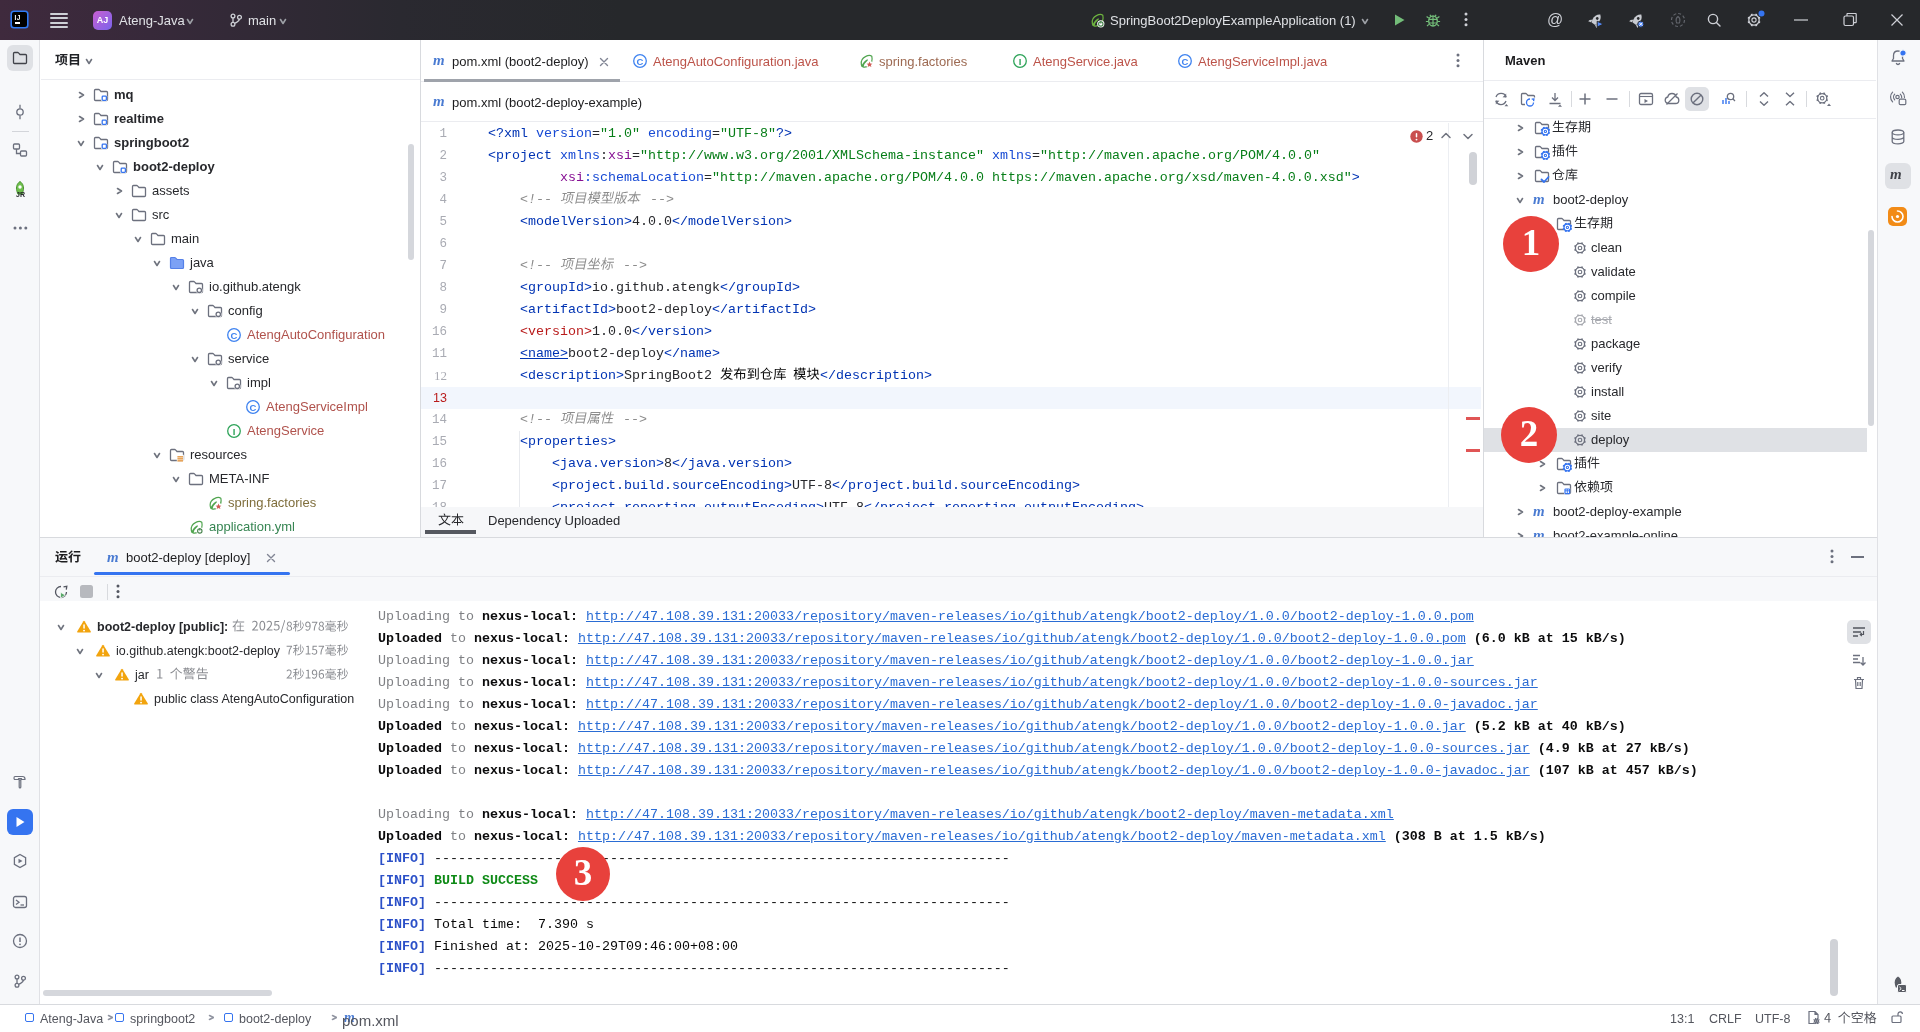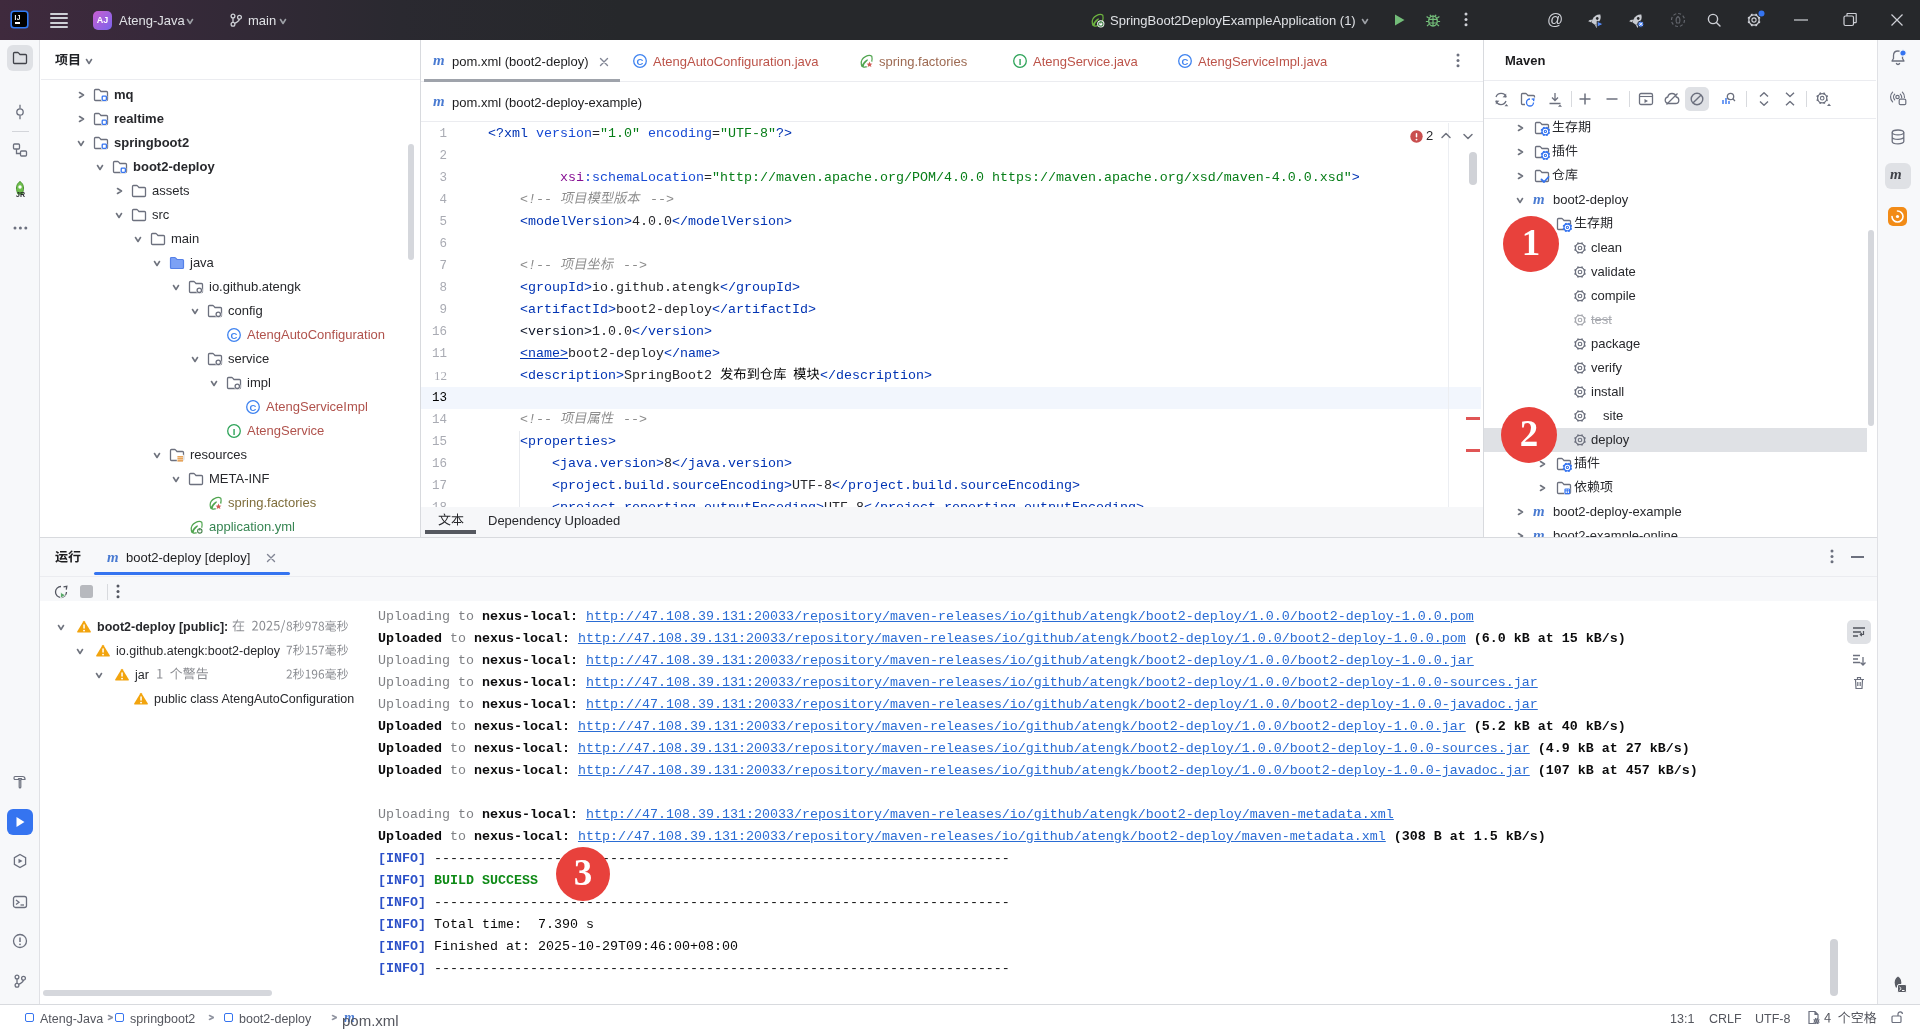--- a/index.html
+++ b/index.html
@@ -387,47 +387,48 @@
     <text x="1" y="10.66" font-family="Liberation Serif" font-style="italic" font-weight="bold" font-size="14.95" fill="#4a7bd2">m</text>
   </svg>
 <div class="a" style="left:452px;top:95px;color:#1d1d1f">pom.xml (boot2-deploy-example)</div>
 <div class="a" style="left:421px;top:387px;width:1060px;height:22px;background:#f2f6fd"></div>
 <div class="a" style="left:1448px;top:123px;width:1px;height:385px;background:#eceef2"></div>
 <div class="a" style="left:519px;top:431px;width:1px;height:77px;background:#e8eaee"></div>
 <div class="a" style="left:421px;top:123px;width:1062px;height:385px;overflow:hidden">
     <div class="lnum" style="top:0px;left:0px;color:#a9abb3;font-family:'Liberation Mono',monospace;font-size:12.5px">1</div>
     <div class="cl mono" style="top:0px;left:67px"><span style="color:#0033b3;">&lt;?xml</span><span style="color:#174ad4;"> version</span>=<span style="color:#067d17;">"1.0"</span><span style="color:#174ad4;"> encoding</span>=<span style="color:#067d17;">"UTF-8"</span><span style="color:#0033b3;">?&gt;</span></div>
     <div class="lnum" style="top:22px;left:0px;color:#a9abb3;font-family:'Liberation Mono',monospace;font-size:12.5px">2</div>
+    <div class="cl mono" style="top:22px;left:67px"><span style="color:#0033b3;">&lt;project</span><span style="color:#174ad4;"> xmlns</span>:<span style="color:#871094;">xsi</span>=<span style="color:#067d17;">"http://www.w3.org/2001/XMLSchema-instance"</span><span style="color:#174ad4;"> xmlns</span>=<span style="color:#067d17;">"http://maven.apache.org/POM/4.0.0"</span></div>
     <div class="lnum" style="top:44px;left:0px;color:#a9abb3;font-family:'Liberation Mono',monospace;font-size:12.5px">3</div>
     <div class="cl mono" style="top:44px;left:67px">         <span style="color:#871094;">xsi</span><span style="color:#174ad4;">:schemaLocation</span>=<span style="color:#067d17;">"http://maven.apache.org/POM/4.0.0 https://maven.apache.org/xsd/maven-4.0.0.xsd"</span><span style="color:#0033b3;">&gt;</span></div>
     <div class="lnum" style="top:66px;left:0px;color:#a9abb3;font-family:'Liberation Mono',monospace;font-size:12.5px">4</div>
     <div class="cl mono" style="top:66px;left:67px"><span style="color:#8c8c8c;font-style:italic;">    &lt;!-- </span><svg class="ck " width="82" height="15" viewBox="0 0 82 15" style="vertical-align:-3px">
         <path fill="#8c8c8c" d="M9.6 5.1 9 7.9C8.7 9.3 8 11 4.2 12C4.4 12.2 4.6 12.5 4.7 12.7C8.7 11.5 9.7 9.6 10 7.9L10.6 5.1ZM9.4 10.5C10.3 11.2 11.4 12.1 11.9 12.8L12.7 12C12.2 11.4 11.1 10.5 10.2 9.9ZM0.9 9.3 0.9 10.3C2.2 9.9 4 9.3 5.7 8.8L5.7 7.9L4 8.4L5.1 3.1H6.7L6.9 2.1H2.6L2.4 3.1H4.1L2.9 8.7ZM7.3 3.4 6 9.7H6.9L8.1 4.3H12.4L11.3 9.6H12.3L13.6 3.4H10.5C10.8 3 11.1 2.5 11.4 2H14.8L15 1.1H7.3L7.1 2H10.2C10 2.5 9.7 3 9.4 3.4Z M17.7 5.5H24.7L24.3 7.6H17.3ZM17.9 4.5 18.4 2.3H25.4L24.9 4.5ZM17.1 8.6H24.1L23.6 10.8H16.6ZM17.6 1.4 15.2 12.7H16.2L16.4 11.8H23.4L23.2 12.7H24.2L26.6 1.4Z M34.1 6.2H38.7L38.5 7.1H33.9ZM34.4 4.5H39L38.8 5.4H34.2ZM38.7 0.5 38.5 1.6H36.4L36.7 0.5H35.7L35.5 1.6H33.5L33.3 2.5H35.3L35.1 3.5H36L36.2 2.5H38.3L38.1 3.5H39L39.3 2.5H41.1L41.3 1.6H39.4L39.7 0.5ZM33.6 3.7 32.8 7.9H35.5C35.3 8.3 35.2 8.6 35 9H31.7L31.5 9.8H34.6C33.8 10.8 32.7 11.5 30.7 12C30.8 12.2 31 12.5 31.1 12.8C33.5 12.2 34.8 11.3 35.6 9.8C36 11.3 37 12.3 38.6 12.8C38.8 12.5 39.1 12.1 39.4 11.9C38 11.6 37 10.9 36.6 9.8H39.5L39.7 9H36C36.2 8.6 36.3 8.2 36.4 7.9H39.3L40.2 3.7ZM31.3 0.5 30.8 3.1H29.1L28.9 4H30.6L30.6 4C29.8 5.9 28.6 8 27.6 9.1C27.7 9.3 27.8 9.8 27.9 10.1C28.6 9.3 29.3 8.1 30 6.8L28.7 12.8H29.7L31.1 5.9C31.3 6.6 31.6 7.5 31.6 7.9L32.4 7.2C32.3 6.8 31.6 5.1 31.4 4.6L31.5 4H32.9L33.1 3.1H31.7L32.3 0.5Z M50.6 1.3 49.6 5.7H50.5L51.5 1.3ZM53.2 0.6 51.9 6.6C51.9 6.7 51.8 6.8 51.6 6.8C51.4 6.8 50.7 6.8 50 6.8C50.1 7 50.1 7.4 50.1 7.7C51.1 7.7 51.7 7.7 52.2 7.5C52.6 7.4 52.7 7.1 52.9 6.6L54.1 0.6ZM47.1 2 46.7 3.8H45.1L45.1 3.7L45.5 2ZM42.5 3.8 42.3 4.7H43.9C43.6 5.6 42.9 6.5 41.6 7.2C41.8 7.3 42.1 7.7 42.1 7.9C43.7 7 44.4 5.8 44.8 4.7H46.5L45.9 7.5H46.9L47.5 4.7H49L49.2 3.8H47.7L48.1 2H49.3L49.5 1.1H43.5L43.3 2H44.6L44.2 3.7L44.2 3.8ZM47 7.3 46.7 8.8H42.5L42.3 9.7H46.5L46.2 11.4H40.6L40.4 12.3H52.4L52.6 11.4H47.2L47.6 9.7H51.6L51.8 8.8H47.8L48.1 7.3Z M56.9 0.8 55.8 6.1C55.4 8.1 54.7 10.5 53.5 12.2C53.7 12.3 54 12.6 54.1 12.8C55.2 11.4 55.8 9.7 56.3 7.9H58.1L57.1 12.8H58L59.2 7H56.5L56.7 6.1L56.9 5.1H60.4L60.6 4.2H59.5L60.2 0.5H59.3L58.5 4.2H57.1L57.8 0.8ZM65.9 5.3C65.3 6.8 64.5 8.1 63.6 9.2C63.2 8.1 63 6.8 63 5.3ZM61.8 1.4 60.8 6C60.4 8 59.8 10.5 58.4 12.3C58.6 12.4 58.9 12.7 59 12.8C60.6 10.9 61.3 8.3 61.8 6L61.9 5.3H62.2C62.2 7.1 62.4 8.7 62.9 10C62 10.9 61 11.6 60 12C60.2 12.2 60.3 12.6 60.4 12.8C61.4 12.3 62.4 11.7 63.3 10.8C63.7 11.7 64.3 12.3 65.1 12.8C65.3 12.5 65.7 12.2 65.9 12C65.1 11.6 64.5 10.9 64 10.1C65.2 8.7 66.3 6.8 67.1 4.5L66.6 4.4L66.4 4.4H62.1L62.6 2.2C64.4 2.1 66.5 1.8 68 1.5L67.5 0.6C66.1 1 63.8 1.3 61.8 1.4Z M75 0.5 74.4 3.3H69.1L68.9 4.3H72.9C71.5 6.6 69.4 8.8 67.4 9.8C67.6 10 67.8 10.4 67.9 10.7C70.2 9.3 72.4 7 74 4.3H74.2L73.1 9.3H70L69.8 10.3H72.9L72.4 12.8H73.4L74 10.3H77.1L77.3 9.3H74.2L75.2 4.3H75.4C75.9 7 77.1 9.3 78.8 10.6C79 10.3 79.5 10 79.7 9.8C78.1 8.7 76.9 6.6 76.4 4.3H80.5L80.7 3.3H75.4L76 0.5Z"></path>
       </svg><span style="color:#8c8c8c;font-style:italic;"> --&gt;</span></div>
     <div class="lnum" style="top:88px;left:0px;color:#a9abb3;font-family:'Liberation Mono',monospace;font-size:12.5px">5</div>
     <div class="cl mono" style="top:88px;left:67px">    <span style="color:#0033b3;">&lt;modelVersion&gt;</span>4.0.0<span style="color:#0033b3;">&lt;/modelVersion&gt;</span></div>
     <div class="lnum" style="top:110px;left:0px;color:#a9abb3;font-family:'Liberation Mono',monospace;font-size:12.5px">6</div>
     <div class="cl mono" style="top:110px;left:67px"></div>
     <div class="lnum" style="top:132px;left:0px;color:#a9abb3;font-family:'Liberation Mono',monospace;font-size:12.5px">7</div>
     <div class="cl mono" style="top:132px;left:67px"><span style="color:#8c8c8c;font-style:italic;">    &lt;!-- </span><svg class="ck " width="55" height="15" viewBox="0 0 55 15" style="vertical-align:-3px">
         <path fill="#8c8c8c" d="M9.6 5.1 9 7.9C8.7 9.3 8 11 4.2 12C4.4 12.2 4.6 12.5 4.7 12.7C8.7 11.5 9.7 9.6 10 7.9L10.6 5.1ZM9.4 10.5C10.3 11.2 11.4 12.1 11.9 12.8L12.7 12C12.2 11.4 11.1 10.5 10.2 9.9ZM0.9 9.3 0.9 10.3C2.2 9.9 4 9.3 5.7 8.8L5.7 7.9L4 8.4L5.1 3.1H6.7L6.9 2.1H2.6L2.4 3.1H4.1L2.9 8.7ZM7.3 3.4 6 9.7H6.9L8.1 4.3H12.4L11.3 9.6H12.3L13.6 3.4H10.5C10.8 3 11.1 2.5 11.4 2H14.8L15 1.1H7.3L7.1 2H10.2C10 2.5 9.7 3 9.4 3.4Z M17.7 5.5H24.7L24.3 7.6H17.3ZM17.9 4.5 18.4 2.3H25.4L24.9 4.5ZM17.1 8.6H24.1L23.6 10.8H16.6ZM17.6 1.4 15.2 12.7H16.2L16.4 11.8H23.4L23.2 12.7H24.2L26.6 1.4Z M38.6 1.2C37.7 3.2 36.5 5 34.9 6.1L36.1 0.7H35.1L33.5 7.8H29.1L28.9 8.8H33.3L32.8 11.3H27.4L27.2 12.2H39.1L39.3 11.3H33.8L34.4 8.8H38.9L39.1 7.8H34.6L34.9 6.2C35.1 6.4 35.3 6.7 35.4 6.8C36.3 6.2 37.1 5.5 37.8 4.5C38.4 5.4 39.1 6.4 39.5 7.1L40.3 6.4C39.9 5.7 39.1 4.5 38.3 3.7C38.8 3 39.2 2.2 39.5 1.4ZM32.1 1.1C31.2 3.4 29.9 5.3 28.2 6.5C28.4 6.6 28.7 7 28.8 7.2C29.8 6.4 30.6 5.5 31.4 4.4C31.9 5.1 32.5 6 32.8 6.5L33.6 5.8C33.3 5.2 32.6 4.3 32 3.5C32.4 2.8 32.7 2.1 33 1.3Z M48.3 1.5 48.1 2.5H53.9L54.1 1.5ZM51.2 7.4C51.5 8.7 51.8 10.4 51.8 11.5L52.7 11.2C52.7 10.1 52.5 8.4 52.1 7.1ZM47.4 7.2C46.7 8.6 45.8 10 44.9 10.9C45.1 11.1 45.4 11.3 45.6 11.5C46.5 10.5 47.5 8.9 48.3 7.4ZM47 4.7 46.8 5.7H49.6L48.4 11.5C48.4 11.6 48.3 11.7 48.1 11.7C47.9 11.7 47.3 11.7 46.6 11.7C46.7 12 46.7 12.4 46.7 12.7C47.7 12.7 48.3 12.7 48.7 12.5C49.1 12.4 49.3 12 49.4 11.5L50.6 5.7H53.9L54.1 4.7ZM45 0.5 44.4 3.4H42.3L42.1 4.3H43.9C43.2 5.9 41.9 7.8 40.8 8.8C41 9.1 41.1 9.5 41.2 9.8C42 8.9 43 7.5 43.8 6.1L42.4 12.8H43.4L44.8 5.8C45.2 6.5 45.5 7.3 45.6 7.7L46.4 6.9C46.2 6.5 45.4 5.1 45.1 4.6L45.2 4.3H46.9L47.1 3.4H45.4L46 0.5Z"></path>
       </svg><span style="color:#8c8c8c;font-style:italic;"> --&gt;</span></div>
     <div class="lnum" style="top:154px;left:0px;color:#a9abb3;font-family:'Liberation Mono',monospace;font-size:12.5px">8</div>
     <div class="cl mono" style="top:154px;left:67px">    <span style="color:#0033b3;">&lt;groupId&gt;</span>io.github.atengk<span style="color:#0033b3;">&lt;/groupId&gt;</span></div>
     <div class="lnum" style="top:176px;left:0px;color:#a9abb3;font-family:'Liberation Mono',monospace;font-size:12.5px">9</div>
     <div class="cl mono" style="top:176px;left:67px">    <span style="color:#0033b3;">&lt;artifactId&gt;</span>boot2-deploy<span style="color:#0033b3;">&lt;/artifactId&gt;</span></div>
     <div class="lnum" style="top:198px;left:0px;color:#a9abb3;font-family:'Liberation Mono',monospace;font-size:12.5px">16</div>
-    <div class="cl mono" style="top:198px;left:67px">    <span style="color:#0f172a;margin-top:28px;">&lt;version&gt;</span>1.0.0<span style="color:#0033b3;">&lt;/version&gt;</span></div>
+    <div class="cl mono" style="top:198px;left:67px">    <span style="color:#b91c1c;margin-top:28px;">&lt;version&gt;</span>1.0.0<span style="color:#0033b3;">&lt;/version&gt;</span></div>
     <div class="lnum" style="top:220px;left:0px;color:#a9abb3;font-family:'Liberation Mono',monospace;font-size:12.5px">11</div>
     <div class="cl mono" style="top:220px;left:67px">    <span style="color:#0033b3;text-decoration:underline;">&lt;name&gt;</span>boot2-deploy<span style="color:#0033b3;">&lt;/name&gt;</span></div>
     <div class="lnum" style="top:242px;left:0px;color:#a9abb3;font-family:Liberation Serif, serif;font-size:13px">12</div>
     <div class="cl mono" style="top:242px;left:67px">    <span style="color:#0033b3;">&lt;description&gt;</span>SpringBoot2 <svg class="ck " width="100" height="15" viewBox="0 0 100 15" style="vertical-align:-3px">
         <path fill="#0a0a0a" d="M9 1.2C9.5 1.8 10.3 2.7 10.7 3.2L11.4 2.6C11.1 2.1 10.3 1.3 9.7 0.7ZM1.9 4.7C2 4.6 2.5 4.5 3.3 4.5H5.2C4.3 7.3 2.8 9.5 0.4 10.9C0.7 11.1 1 11.5 1.1 11.7C2.9 10.7 4.1 9.3 5.1 7.6C5.6 8.6 6.3 9.5 7.1 10.2C5.9 11.1 4.6 11.6 3.2 11.9C3.4 12.2 3.6 12.5 3.7 12.8C5.2 12.4 6.6 11.8 7.8 10.9C9 11.8 10.5 12.4 12.2 12.8C12.3 12.5 12.6 12.1 12.8 11.9C11.2 11.6 9.8 11 8.6 10.3C9.8 9.2 10.7 7.9 11.2 6.2L10.5 5.9L10.4 5.9H5.9C6 5.5 6.2 5 6.3 4.5H12.4L12.4 3.6H6.6C6.8 2.6 7 1.7 7.1 0.7L6 0.5C5.9 1.6 5.7 2.6 5.5 3.6H3C3.4 2.9 3.8 2 4 1.1L3 0.9C2.7 1.9 2.2 3 2.1 3.3C1.9 3.6 1.8 3.8 1.6 3.8C1.7 4 1.9 4.5 1.9 4.7ZM7.8 9.7C6.9 8.9 6.2 8 5.7 6.9H9.9C9.4 8 8.7 8.9 7.8 9.7Z M18.6 0.5C18.4 1.2 18.2 1.9 17.9 2.6H14.1V3.5H17.5C16.6 5.3 15.3 6.9 13.7 8C13.9 8.3 14.2 8.6 14.3 8.9C15 8.4 15.7 7.8 16.3 7.1V11.5H17.3V6.9H20.1V12.8H21.1V6.9H24.1V10.3C24.1 10.4 24 10.5 23.8 10.5C23.6 10.5 22.8 10.5 22 10.5C22.1 10.7 22.3 11.1 22.3 11.4C23.4 11.4 24.1 11.4 24.6 11.2C25 11.1 25.1 10.8 25.1 10.3V6H24.1H21.1V4.2H20.1V6H17.2C17.7 5.2 18.2 4.4 18.6 3.5H25.8V2.6H19C19.2 2 19.4 1.4 19.6 0.8Z M35.1 1.7V9.7H36.1V1.7ZM37.8 0.7V11.2C37.8 11.4 37.7 11.5 37.5 11.5C37.2 11.5 36.5 11.5 35.7 11.5C35.9 11.8 36 12.2 36.1 12.5C37.1 12.5 37.8 12.5 38.2 12.3C38.6 12.1 38.7 11.8 38.7 11.2V0.7ZM27.4 11.1 27.7 12.1C29.4 11.8 31.9 11.3 34.3 10.8L34.2 9.9L31.5 10.5V8.4H34.1V7.5H31.5V6.1H30.5V7.5H27.9V8.4H30.5V10.6ZM28.2 5.9C28.5 5.7 29 5.7 33.2 5.3C33.3 5.6 33.5 5.9 33.6 6.1L34.4 5.6C34 4.8 33.1 3.6 32.4 2.7L31.6 3.2C32 3.6 32.3 4 32.6 4.5L29.2 4.8C29.8 4.1 30.3 3.2 30.8 2.3H34.4V1.4H27.5V2.3H29.7C29.2 3.2 28.7 4.1 28.5 4.3C28.3 4.7 28.1 4.9 27.9 4.9C28 5.2 28.1 5.7 28.2 5.9Z M46.5 0.5C45.2 2.7 42.8 4.6 40.3 5.7C40.6 5.9 40.9 6.3 41 6.5C41.7 6.2 42.3 5.8 42.9 5.4V10.7C42.9 12.1 43.5 12.4 45.3 12.4C45.7 12.4 48.8 12.4 49.2 12.4C50.9 12.4 51.2 11.9 51.4 9.8C51.1 9.8 50.7 9.6 50.4 9.4C50.3 11.1 50.2 11.4 49.2 11.4C48.5 11.4 45.8 11.4 45.3 11.4C44.2 11.4 44 11.3 44 10.7V6.2H49C48.9 7.8 48.8 8.5 48.7 8.7C48.6 8.8 48.4 8.8 48.2 8.8C47.9 8.8 47.3 8.8 46.5 8.7C46.7 9 46.8 9.3 46.8 9.6C47.5 9.7 48.2 9.7 48.6 9.6C49 9.6 49.3 9.5 49.5 9.3C49.8 8.9 49.9 8 50 5.7C50 5.6 50.1 5.3 50.1 5.3H43.2C44.5 4.4 45.6 3.3 46.6 2.1C48.2 4 50 5.2 52.1 6.3C52.3 6 52.5 5.7 52.8 5.5C50.6 4.5 48.7 3.3 47.1 1.4L47.4 0.9Z M57.5 8.4C57.6 8.3 58.1 8.3 58.8 8.3H61.1V9.8H56.3V10.7H61.1V12.8H62.1V10.7H65.9V9.8H62.1V8.3H65V7.4H62.1V6H61.1V7.4H58.6C59 6.7 59.4 6 59.8 5.3H65.3V4.4H60.2L60.6 3.4L59.6 3.1C59.5 3.5 59.3 4 59.1 4.4H56.7V5.3H58.7C58.3 6 58.1 6.5 57.9 6.7C57.6 7.1 57.4 7.4 57.2 7.5C57.3 7.7 57.5 8.2 57.5 8.4ZM59.4 0.8C59.7 1.1 59.9 1.5 60 1.9H54.8V5.7C54.8 7.6 54.7 10.4 53.6 12.3C53.9 12.4 54.3 12.6 54.5 12.8C55.6 10.8 55.8 7.8 55.8 5.7V2.8H65.9V1.9H61.2C61 1.5 60.7 0.9 60.4 0.5Z M79.4 6.2H84.1V7.1H79.4ZM79.4 4.5H84.1V5.4H79.4ZM82.9 0.5V1.6H80.8V0.5H79.9V1.6H77.9V2.5H79.9V3.5H80.8V2.5H82.9V3.5H83.9V2.5H85.7V1.6H83.9V0.5ZM78.5 3.7V7.9H81.2C81.2 8.3 81.1 8.6 81 9H77.7V9.8H80.7C80.2 10.8 79.3 11.5 77.3 12C77.5 12.2 77.7 12.5 77.8 12.8C80.1 12.2 81.2 11.3 81.8 9.8C82.4 11.3 83.7 12.3 85.4 12.8C85.5 12.5 85.8 12.1 86 11.9C84.5 11.6 83.4 10.9 82.7 9.8H85.7V9H82C82.1 8.6 82.1 8.2 82.2 7.9H85V3.7ZM75.5 0.5V3.1H73.8V4H75.5V4C75.1 5.9 74.3 8 73.6 9.1C73.7 9.3 74 9.8 74.1 10.1C74.6 9.3 75.1 8.1 75.5 6.8V12.8H76.4V5.9C76.8 6.6 77.2 7.5 77.4 7.9L78 7.2C77.8 6.8 76.8 5.1 76.4 4.6V4H77.8V3.1H76.4V0.5Z M97.2 6.7H95.1C95.2 6.2 95.2 5.7 95.2 5.2V3.7H97.2ZM94.2 0.7V2.8H91.8V3.7H94.2V5.2C94.2 5.7 94.2 6.2 94.1 6.7H91.4V7.6H94C93.6 9.3 92.7 10.9 90.3 12C90.5 12.2 90.8 12.6 91 12.8C93.5 11.5 94.5 9.9 94.9 8C95.6 10.2 96.8 11.9 98.6 12.8C98.8 12.5 99.1 12.1 99.3 11.9C97.5 11.2 96.3 9.6 95.7 7.6H99.1V6.7H98.2V2.8H95.2V0.7ZM86.9 9.5 87.3 10.5C88.5 10 90 9.3 91.4 8.7L91.2 7.8L89.7 8.4V4.7H91.2V3.7H89.7V0.7H88.8V3.7H87.1V4.7H88.8V8.8C88.1 9.1 87.4 9.3 86.9 9.5Z"></path>
       </svg><span style="color:#0033b3;">&lt;/description&gt;</span></div>
-    <div class="lnum" style="top:264px;left:0px;color:#000000;font-family:Liberation Mono, monospace;font-size:12.5px">13</div>
+    <div class="lnum" style="top:264px;left:0px;color:#b91c1c;font-family:Liberation Sans, sans-serif;font-size:12.5px">13</div>
     <div class="cl mono" style="top:264px;left:67px"></div>
     <div class="lnum" style="top:286px;left:0px;color:#a9abb3;font-family:'Liberation Mono',monospace;font-size:12.5px">14</div>
     <div class="cl mono" style="top:286px;left:67px"><span style="color:#8c8c8c;font-style:italic;">    &lt;!-- </span><svg class="ck " width="55" height="15" viewBox="0 0 55 15" style="vertical-align:-3px">
         <path fill="#8c8c8c" d="M9.6 5.1 9 7.9C8.7 9.3 8 11 4.2 12C4.4 12.2 4.6 12.5 4.7 12.7C8.7 11.5 9.7 9.6 10 7.9L10.6 5.1ZM9.4 10.5C10.3 11.2 11.4 12.1 11.9 12.8L12.7 12C12.2 11.4 11.1 10.5 10.2 9.9ZM0.9 9.3 0.9 10.3C2.2 9.9 4 9.3 5.7 8.8L5.7 7.9L4 8.4L5.1 3.1H6.7L6.9 2.1H2.6L2.4 3.1H4.1L2.9 8.7ZM7.3 3.4 6 9.7H6.9L8.1 4.3H12.4L11.3 9.6H12.3L13.6 3.4H10.5C10.8 3 11.1 2.5 11.4 2H14.8L15 1.1H7.3L7.1 2H10.2C10 2.5 9.7 3 9.4 3.4Z M17.7 5.5H24.7L24.3 7.6H17.3ZM17.9 4.5 18.4 2.3H25.4L24.9 4.5ZM17.1 8.6H24.1L23.6 10.8H16.6ZM17.6 1.4 15.2 12.7H16.2L16.4 11.8H23.4L23.2 12.7H24.2L26.6 1.4Z M31.5 1.9H39.5L39.2 3.1H31.3ZM30.7 1.1 29.9 5C29.4 7.1 28.7 10.1 26.9 12.2C27.2 12.3 27.5 12.5 27.7 12.7C29.5 10.5 30.4 7.3 30.9 5L31.1 3.9H40L40.6 1.1ZM32.5 6.6H34.8L34.6 7.6H32.3ZM35.7 6.6H38.1L37.9 7.6H35.5ZM35.8 10.1 36.1 10.7 34.9 10.7 35.1 9.7H38.1L37.6 11.9C37.6 12 37.6 12 37.4 12C37.2 12.1 36.7 12.1 36.2 12C36.2 12.2 36.3 12.5 36.3 12.8C37.1 12.8 37.6 12.8 38 12.6C38.3 12.5 38.5 12.3 38.6 11.9L39.2 9H35.2L35.4 8.2H38.7L39.2 6H35.9L36 5.2C37.2 5.1 38.4 5 39.3 4.8L38.8 4.2C37.1 4.5 34.1 4.7 31.7 4.7C31.7 4.9 31.8 5.2 31.8 5.4C32.8 5.4 34 5.3 35.1 5.3L35 6H31.7L31.2 8.2H34.5L34.3 9H30.5L29.7 12.8H30.6L31.3 9.7H34.2L33.9 10.8L31.6 10.8L31.5 11.6C32.8 11.5 34.6 11.5 36.4 11.4L36.6 12L37.3 11.8C37.1 11.3 36.8 10.5 36.5 9.9Z M44.6 0.5 42 12.8H43L45.6 0.5ZM42.8 3.1C42.5 4.1 41.9 5.6 41.4 6.5L42.1 6.8C42.7 5.8 43.2 4.3 43.5 3.2ZM45.1 3C45.4 3.7 45.6 4.7 45.6 5.3L46.4 4.9C46.4 4.3 46.1 3.4 45.9 2.7ZM44.4 11.3 44.2 12.3H52.4L52.6 11.3H49.2L50 8H52.7L52.9 7.1H50.2L50.7 4.3H53.8L54 3.4H50.9L51.5 0.6H50.5L49.9 3.4H48.3C48.6 2.7 48.9 2 49.2 1.3L48.2 1.1C47.6 3 46.6 4.8 45.6 5.9C45.8 6 46.2 6.3 46.4 6.4C46.9 5.8 47.3 5.1 47.8 4.3H49.7L49.1 7.1H46.3L46.1 8H48.9L48.2 11.3Z"></path>
       </svg><span style="color:#8c8c8c;font-style:italic;"> --&gt;</span></div>
     <div class="lnum" style="top:308px;left:0px;color:#a9abb3;font-family:'Liberation Mono',monospace;font-size:12.5px">15</div>
     <div class="cl mono" style="top:308px;left:67px">    <span style="color:#0033b3;">&lt;properties&gt;</span></div>
     <div class="lnum" style="top:330px;left:0px;color:#a9abb3;font-family:'Liberation Mono',monospace;font-size:12.5px">16</div>
     <div class="cl mono" style="top:330px;left:67px">        <span style="color:#0033b3;">&lt;java.version&gt;</span>8<span style="color:#0033b3;">&lt;/java.version&gt;</span></div>
     <div class="lnum" style="top:352px;left:0px;color:#a9abb3;font-family:'Liberation Mono',monospace;font-size:12.5px">17</div>
@@ -695,21 +696,21 @@
     <line x1="13.54" y1="10.30" x2="11.88" y2="9.61" stroke="#6c707e" stroke-width="1.7"></line>
     <line x1="10.30" y1="13.54" x2="9.61" y2="11.88" stroke="#6c707e" stroke-width="1.7"></line>
     <line x1="5.70" y1="13.54" x2="6.39" y2="11.88" stroke="#6c707e" stroke-width="1.7"></line>
     <line x1="2.46" y1="10.30" x2="4.12" y2="9.61" stroke="#6c707e" stroke-width="1.7"></line>
     <line x1="2.46" y1="5.70" x2="4.12" y2="6.39" stroke="#6c707e" stroke-width="1.7"></line>
     <line x1="5.70" y1="2.46" x2="6.39" y2="4.12" stroke="#6c707e" stroke-width="1.7"></line>
     <line x1="10.30" y1="2.46" x2="9.61" y2="4.12" stroke="#6c707e" stroke-width="1.7"></line>
     <line x1="13.54" y1="5.70" x2="11.88" y2="6.39" stroke="#6c707e" stroke-width="1.7"></line>
     <circle cx="8" cy="8" r="1.8" fill="none" stroke="#6c707e" stroke-width="1.1"></circle>
   </svg>
-<div class="trow" style="left:1591px;top:404px;margin-left:12px;">site</div>
+<div class="trow" style="left:1591px;top:404px;">site</div>
 <svg width="16" height="16" viewBox="0 0 16 16" style="position:absolute;left:1572px;top:432px;" class="">
     <circle cx="8" cy="8" r="4.6" fill="none" stroke="#6c707e" stroke-width="1.3"></circle>
     <line x1="13.54" y1="10.30" x2="11.88" y2="9.61" stroke="#6c707e" stroke-width="1.7"></line>
     <line x1="10.30" y1="13.54" x2="9.61" y2="11.88" stroke="#6c707e" stroke-width="1.7"></line>
     <line x1="5.70" y1="13.54" x2="6.39" y2="11.88" stroke="#6c707e" stroke-width="1.7"></line>
     <line x1="2.46" y1="10.30" x2="4.12" y2="9.61" stroke="#6c707e" stroke-width="1.7"></line>
     <line x1="2.46" y1="5.70" x2="4.12" y2="6.39" stroke="#6c707e" stroke-width="1.7"></line>
     <line x1="5.70" y1="2.46" x2="6.39" y2="4.12" stroke="#6c707e" stroke-width="1.7"></line>
     <line x1="10.30" y1="2.46" x2="9.61" y2="4.12" stroke="#6c707e" stroke-width="1.7"></line>
     <line x1="13.54" y1="5.70" x2="11.88" y2="6.39" stroke="#6c707e" stroke-width="1.7"></line>

